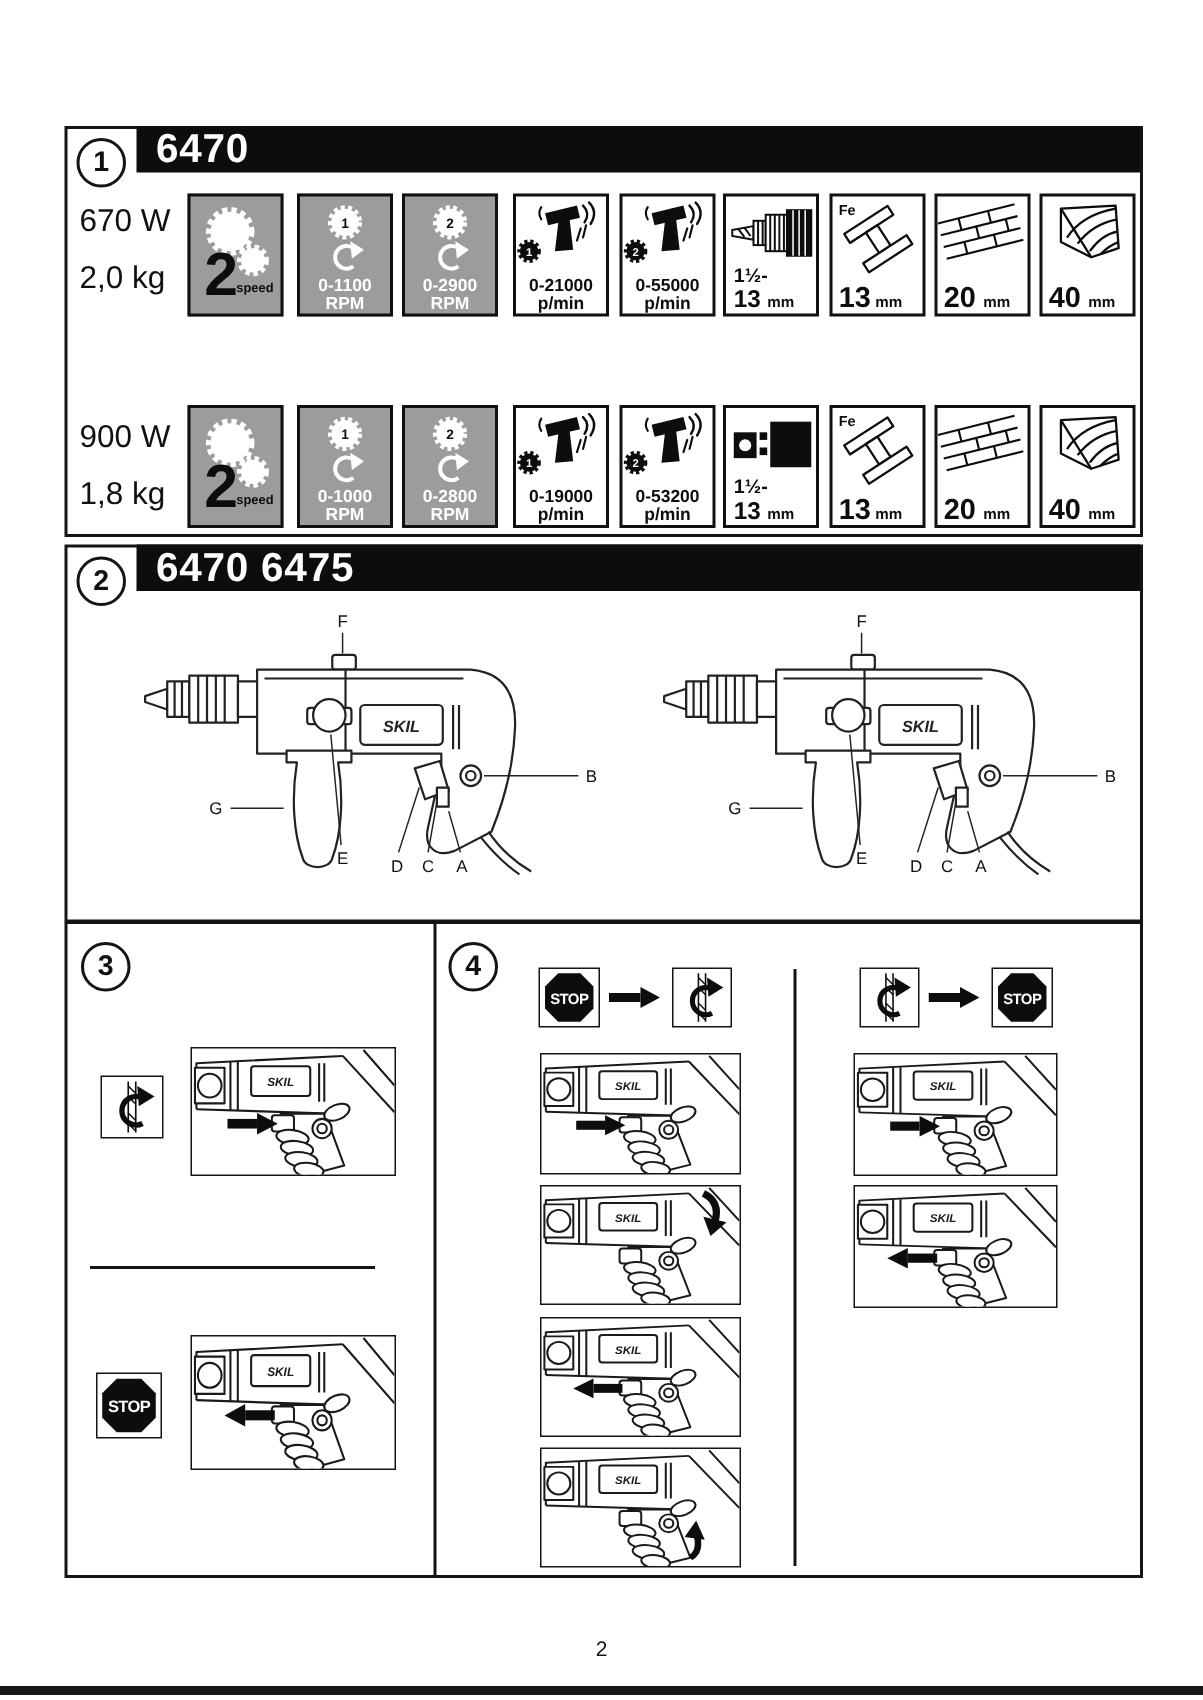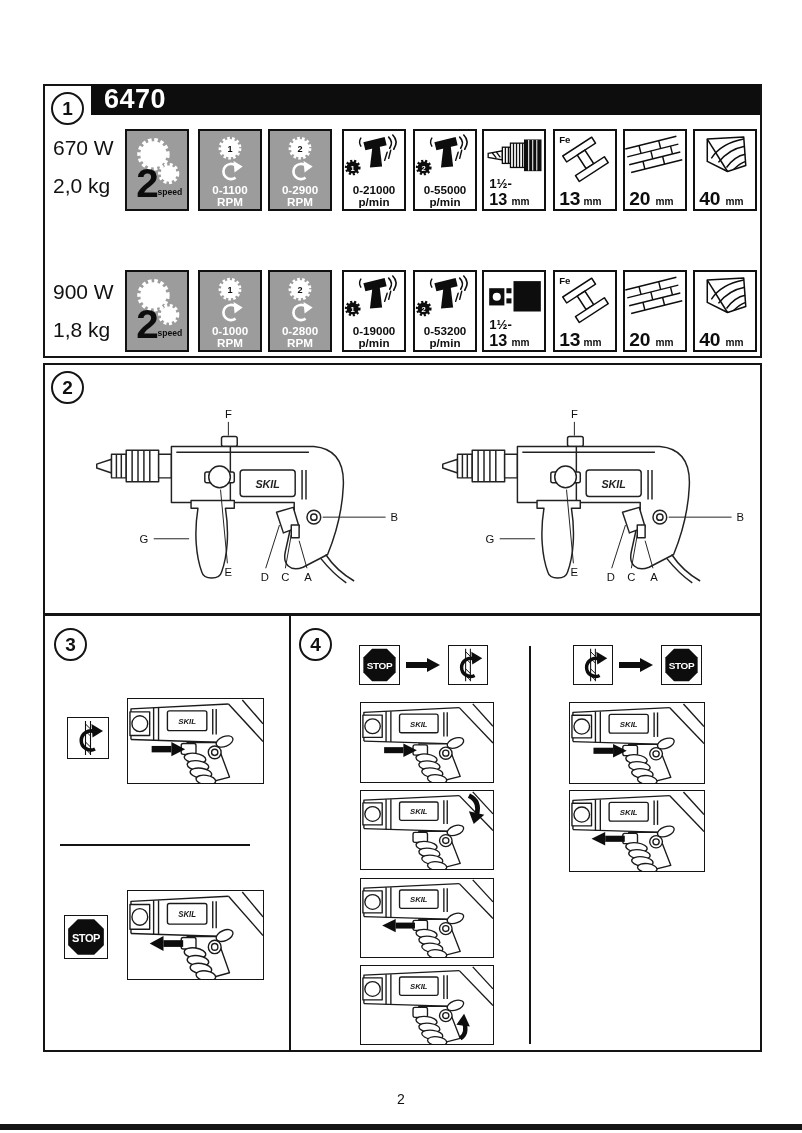--- a/index.html
+++ b/index.html
@@ -360,20 +360,21 @@
         <use href="#sym-wood" x="8" y="4"></use>
         <text x="4" y="73" font-size="19" class="tb">40</text>
         <text x="30" y="73" font-size="10" class="tb">mm</text>
       </svg>
     </div>
   </div>
 </div>
 
 <div class="box" style="left:43px;top:363px;width:719px;height:252px">
   <div class="badge" style="left:6px;top:6px">2</div>
+  <div class="hbar" style="top:-2px">6470 6475</div>
 
   <svg class="dlsvg" style="left:38px;top:42px;width:334px;height:182px" viewBox="0 0 340 185">
     <use href="#drill"></use>
     <g stroke="#222" stroke-width="1">
       <line x1="148" y1="15" x2="148" y2="29"></line>
       <line x1="244" y1="112" x2="308" y2="112"></line>
       <line x1="72" y1="134" x2="108" y2="134"></line>
       <line x1="147" y1="159" x2="140" y2="84"></line>
       <line x1="186" y1="164" x2="200" y2="120"></line>
       <line x1="206" y1="164" x2="212" y2="130"></line>

